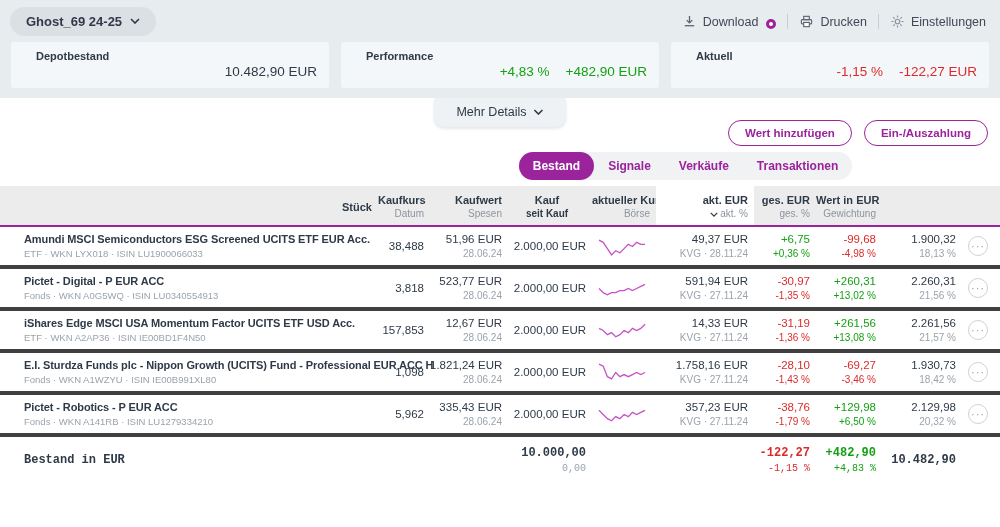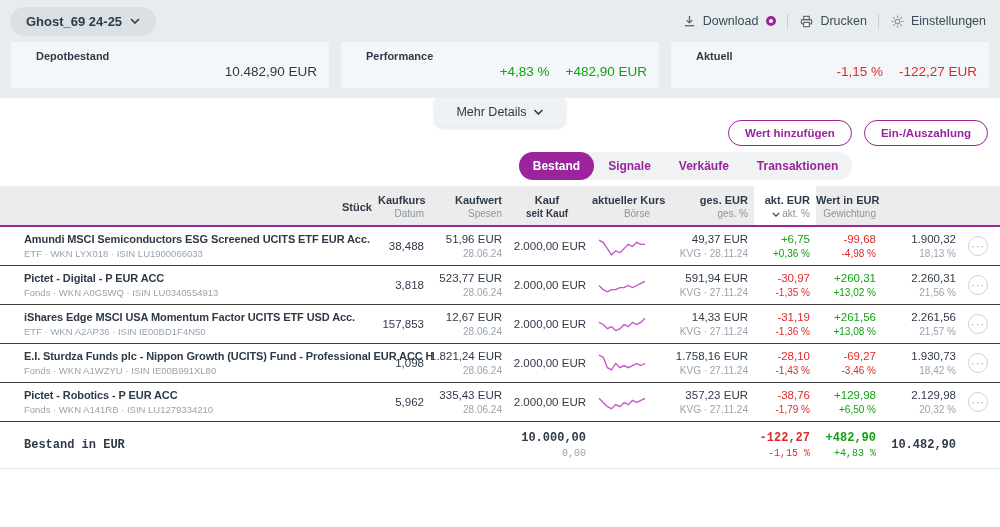--- a/index.html
+++ b/index.html
@@ -6,21 +6,21 @@
   html,body { width:1000px; }
   body { font-family:"Liberation Sans", sans-serif; color:#2e3a48; background:#ffffff; }
   .page { width:1000px; height:474px; overflow:hidden; background:#fff; }
 
   
   .topband { background:#e7ecef; padding:6px 10px 10px; }
   .topbar { display:flex; justify-content:space-between; align-items:center; height:30px; margin-bottom:6px; }
   .portfolio-pill { display:flex; align-items:center; gap:8px; background:#dbe0e4; border:none;
     border-radius:16px; padding:7px 16px; font-family:inherit; font-weight:bold; font-size:13px; color:#2e3a48; cursor:pointer; }
   .topbar-actions { display:flex; align-items:center; gap:11px; font-size:12.5px; color:#3f4a57; padding-right:4px; }
-  .tb-action { display:flex; align-items:center; gap:6px; cursor:pointer; }
+  .tb-action { display:flex; align-items:flex-end; gap:6px; cursor:pointer; }
   .tb-sep { width:1px; height:15px; background:#c6cdd3; }
   .badge { width:10px; height:10px; border-radius:50%; border:3px solid #9b239b; background:#fff; display:inline-block; margin-left:2px; }
   .icon-svg { display:inline-block; vertical-align:middle; }
 
   .summary { display:flex; gap:12px; padding:0 1px; }
   .card { flex:1; position:relative; height:46px; background:#f4f7f9; border-radius:3px; }
   .card-label { position:absolute; top:8px; left:12px; font-size:11px; font-weight:bold; color:#2e3a48;padding-left:13px; }
   .card-values { position:absolute; right:12px; bottom:9px; display:flex; gap:16px; font-size:13.5px; }
   .c-dark { color:#2e3a48; } .c-green { color:#13a113; } .c-red { color:#dc2a2a; }
 
@@ -46,21 +46,21 @@
     column-gap:6px; align-items:center; padding-left:24px; padding-right:12px; }
   .right { text-align:right; } .center { text-align:center; }
   .thead { background:#ececec; border-bottom:2px solid #9b239b; }
   .th { padding:8px 0 6px; }
   .th .t1 { font-size:11px; font-weight:bold; color:#2e3a48; white-space:nowrap; }
   .th .t2 { font-size:10px; color:#8b95a0; margin-top:2px; white-space:nowrap; }
   .th .t2.boldsub { color:#2e3a48; font-weight:bold; }
   .th.sorted { background:#fff; padding-left:6px; padding-right:6px; margin-right:-6px; }
   .sort-chev { display:inline-block; margin-right:2px; }
 
-  .trow { padding:6px 12px 6px 24px; border-bottom:1px solid #404040; background:#fff; cursor:pointer; }
+  .trow { padding:6px 12px 6px 24px; border-bottom:4px solid #404040; background:#fff; cursor:pointer; }
   .name-title { font-size:11px; font-weight:bold; color:#2e3a48; white-space:nowrap; letter-spacing:-0.1px; }
   .name-sub { font-size:9.5px; color:#9aa3ad; margin-top:3px; white-space:nowrap; }
   .val { font-size:11.5px; color:#2e3a48; white-space:nowrap; }
   .sub { font-size:10px; color:#9aa3ad; margin-top:3px; white-space:nowrap; }
   .pos { color:#13a113; } .neg { color:#dc2a2a; }
   .menu-btn { width:20px; height:20px; border-radius:50%; border:1px solid #cdd3d8; background:#fff;
     color:#98a1aa; font-size:11px; line-height:17px; text-align:center; cursor:pointer; letter-spacing:1px; padding:0; }
 
   .frow { background:#fff; border-bottom:1px solid #e3e6e9;font-family:Liberation Mono, monospace; }
   .frow .flabel { font-size:12px; font-weight:bold; color:#2e3a48; grid-column:1; }
@@ -175,29 +175,29 @@
           <div class="t2">Spesen</div>
         </div>
         <div class="th center">
           <div class="t1">Kauf</div>
           <div class="t2 boldsub">seit Kauf</div>
         </div>
         <div class="th right">
           <div class="t1">aktueller Kurs</div>
           <div class="t2">Börse</div>
         </div>
-        <div class="th right">
-          <div class="t1">ges. EUR</div>
-          <div class="t2">ges. %</div>
-        </div>
         <div class="th right sorted">
           <div class="t1">akt. EUR</div>
           <div class="t2"><span class="sort-chev"><svg width="8" height="5" viewBox="0 0 10 6">
                 <path d="M1 1l4 4 4-4" fill="none" stroke="#2e3a48" stroke-width="1.6"></path>
               </svg></span><span>akt. %</span></div>
+        </div>
+        <div class="th right">
+          <div class="t1">ges. EUR</div>
+          <div class="t2">ges. %</div>
         </div>
         <div class="th right">
           <div class="t1">Wert in EUR</div>
           <div class="t2">Gewichtung</div>
         </div>
         <div class="th"></div>
       </div>
     <div id="tbody">
         <div class="trow grid">
           <div>

